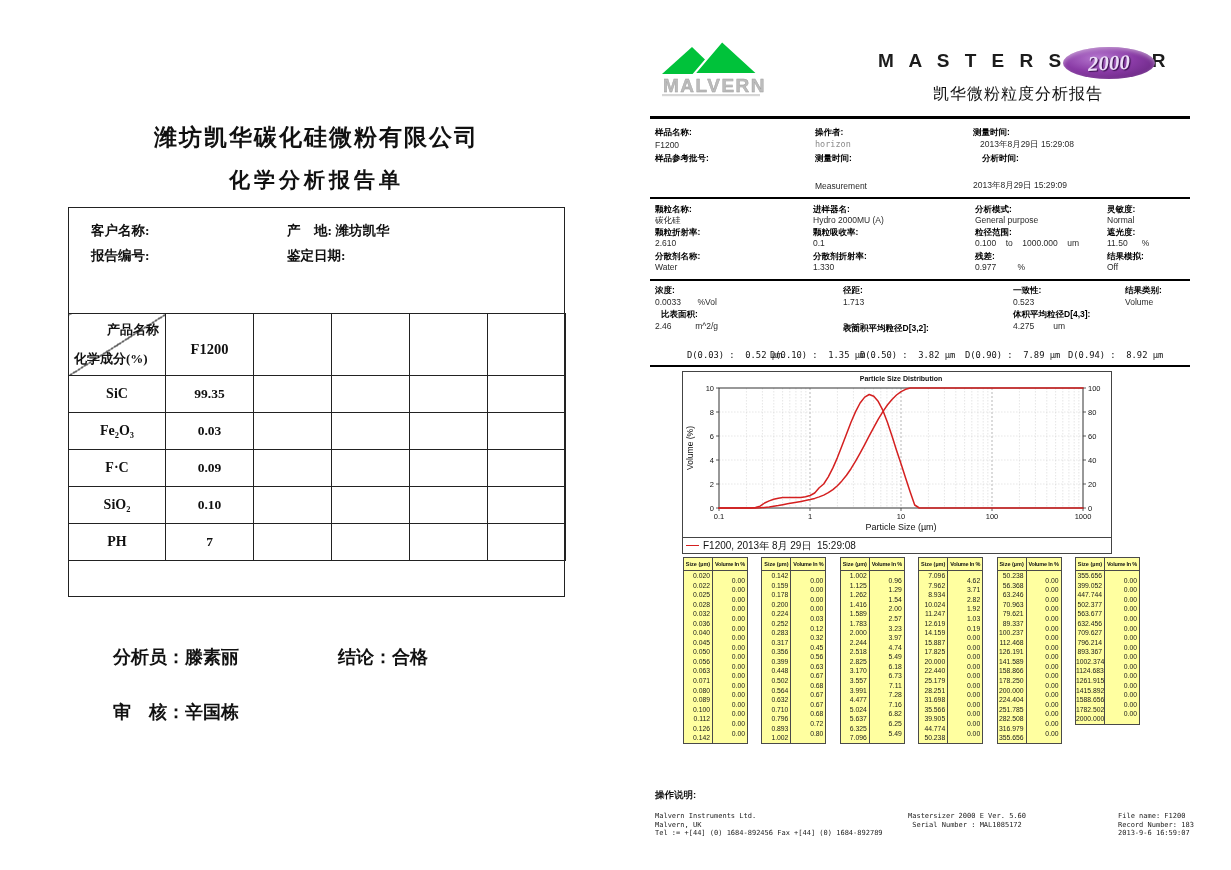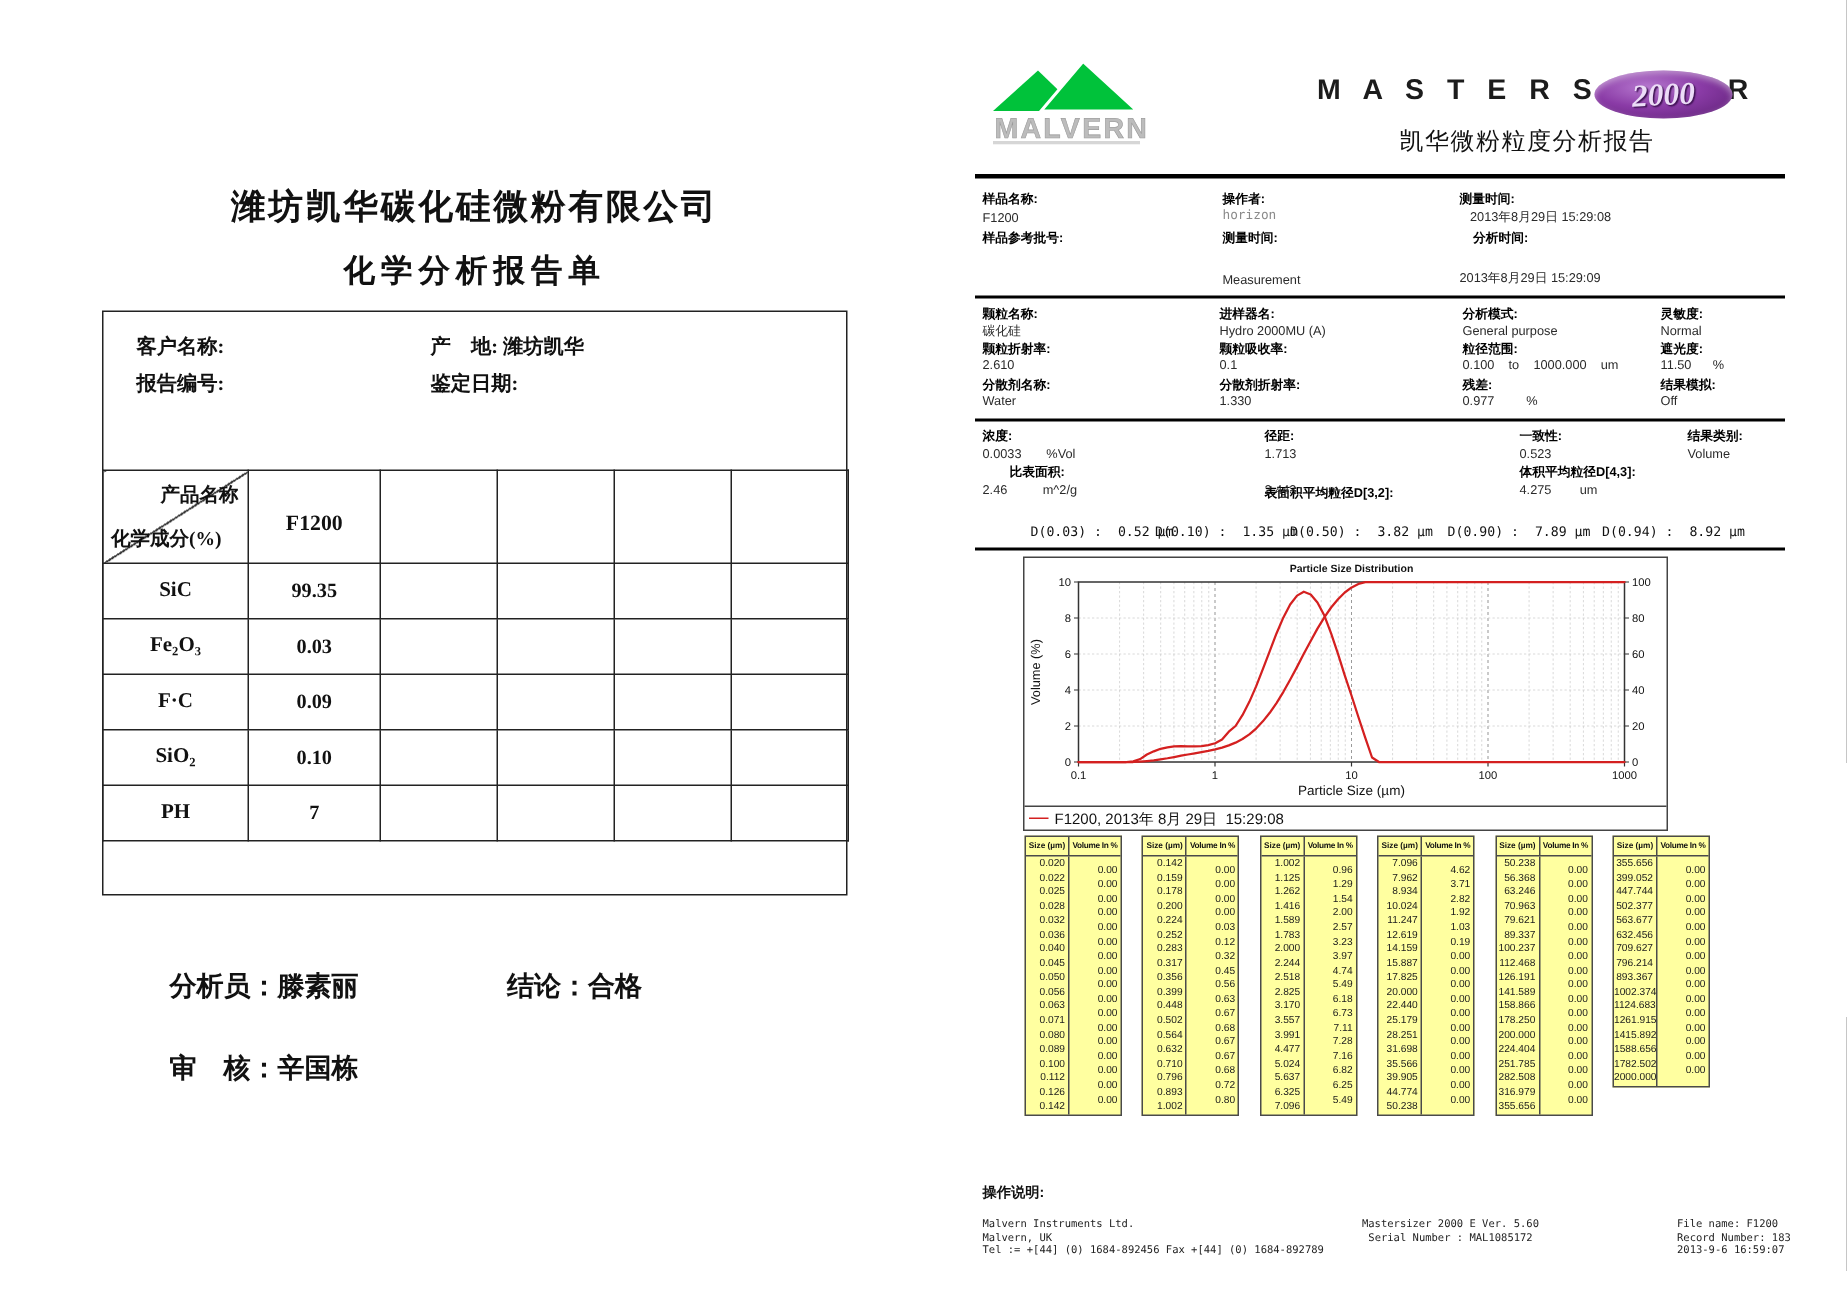--- a/index.html
+++ b/index.html
@@ -214,21 +214,21 @@
 
     <div class="rsec" style="top:282px;height:62px" id="results-grid">
         <div class="rlabel" style="left: 5px; top: 3px;">浓度:</div>
         <div class="rvalue" style="left: 5px; top: 15px;">0.0033       %Vol</div>
         <div class="rlabel" style="left: 193px; top: 3px;">径距:</div>
         <div class="rvalue" style="left: 193px; top: 15px;">1.713</div>
         <div class="rlabel" style="left: 363px; top: 3px;">一致性:</div>
         <div class="rvalue" style="left: 363px; top: 15px;">0.523</div>
         <div class="rlabel" style="left: 475px; top: 3px;">结果类别:</div>
         <div class="rvalue" style="left: 475px; top: 15px;">Volume</div>
-        <div class="rlabel" style="left: 23px; top: 27px;">比表面积:</div>
+        <div class="rlabel" style="left: 11px; top: 27px;">比表面积:</div>
         <div class="rvalue" style="left: 5px; top: 39px;">2.46          m^2/g</div>
         <div class="rlabel" style="left: 193px; top: 41px; text-align: center;">表面积平均粒径D[3,2]:</div>
         <div class="rvalue" style="left: 193px; top: 39px;">2.443       um</div>
         <div class="rlabel" style="left: 363px; top: 27px;">体积平均粒径D[4,3]:</div>
         <div class="rvalue" style="left: 363px; top: 39px;">4.275        um</div>
       </div>
 
     <div class="dvals" id="dvals-row">
         <div class="dval" style="left: 37px; top: 5px;">D(0.03) :  0.52 µm</div>
         <div class="dval" style="left: 120px; top: 5px;">D(0.10) :  1.35 µm</div>

